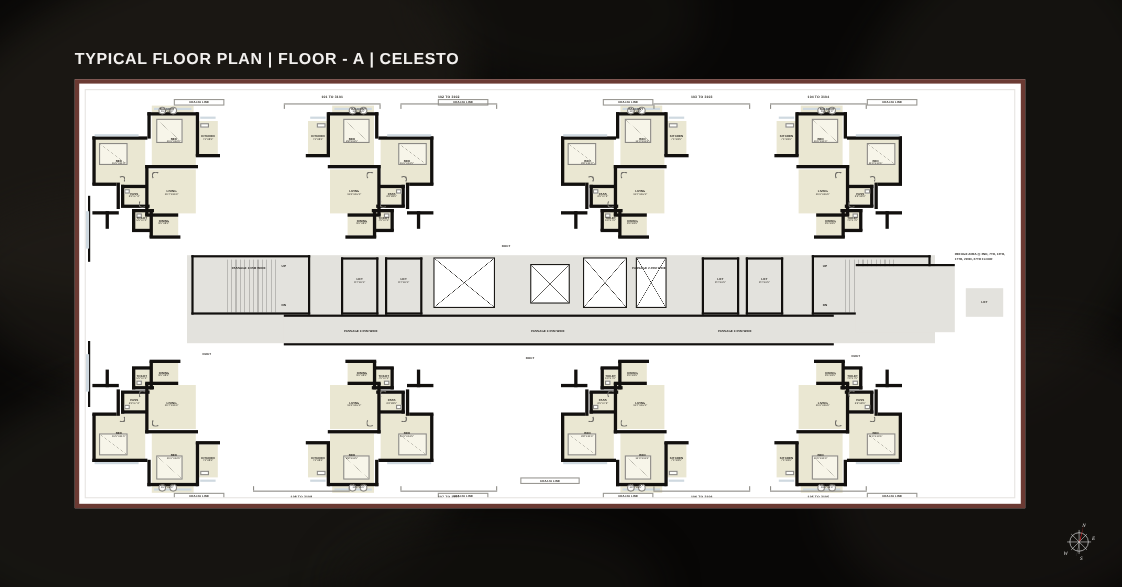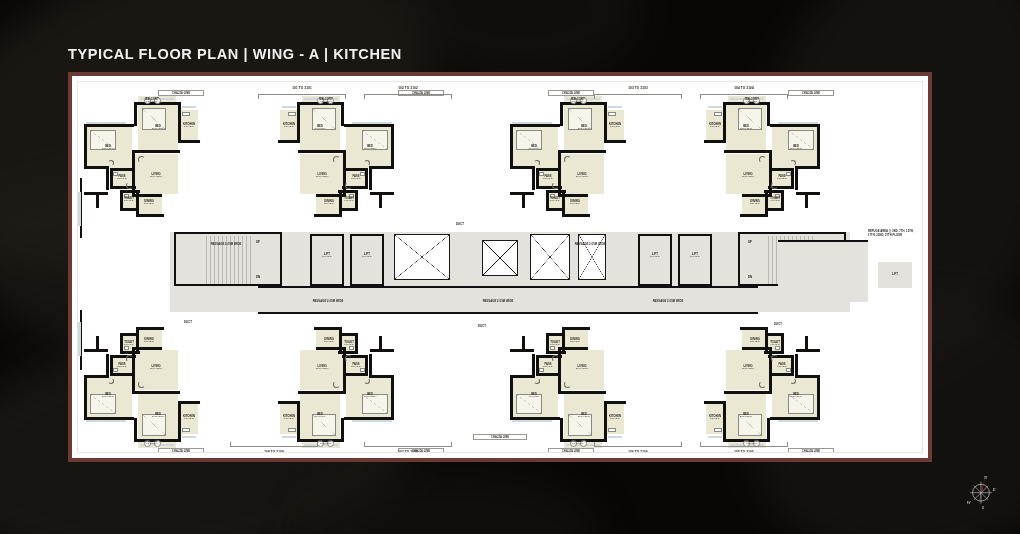--- a/index.html
+++ b/index.html
@@ -101,21 +101,21 @@
 <div id="backdrop">
   <div class="blob b1"></div>
     <div class="blob b2"></div>
     <div class="blob b3"></div>
   <div class="blob b4"></div>
     <div class="blob b5"></div>
     <div class="blob b6"></div>
   <div class="blob b7"></div>
 </div>
 
-<div id="title">TYPICAL FLOOR PLAN | WING - A | KITCHEN</div>
+<div id="title">TYPICAL FLOOR PLAN | FLOOR - A | CELESTO</div>
 
 <div id="frame">
   <div id="sheet">
       <div class="room" style="left: 8px; top: 44px; width: 46px; height: 42px;"></div>
       <div class="room" style="left: 60px; top: 22px; width: 40px; height: 46px;"></div>
       <div class="room" style="left: 56px; top: 72px; width: 44px; height: 40px;"></div>
       <div class="room" style="left: 102px; top: 28px; width: 18px; height: 30px;"></div>
       <div class="room" style="left: 58px; top: 110px; width: 26px; height: 22px;"></div>
       <div class="room" style="left: 34px; top: 88px; width: 20px; height: 16px;"></div>
       <div class="room" style="left: 44px; top: 110px; width: 16px; height: 16px;"></div>

